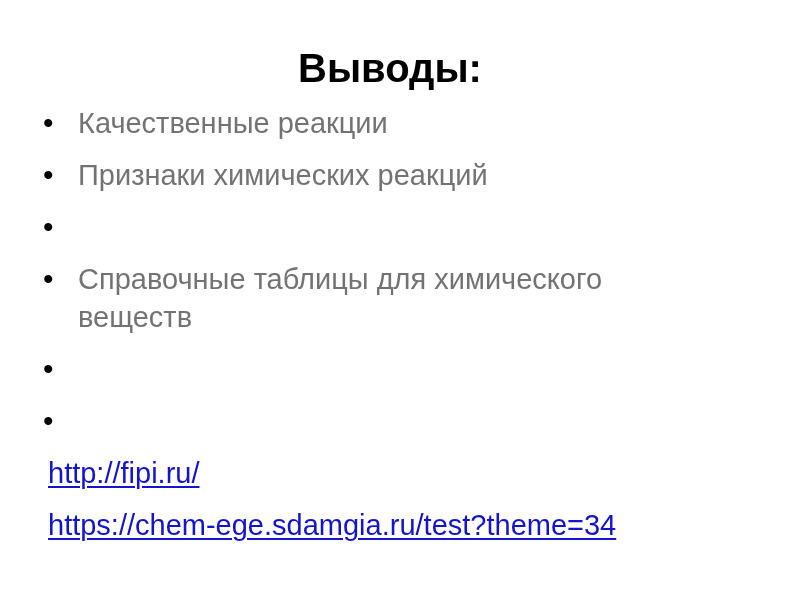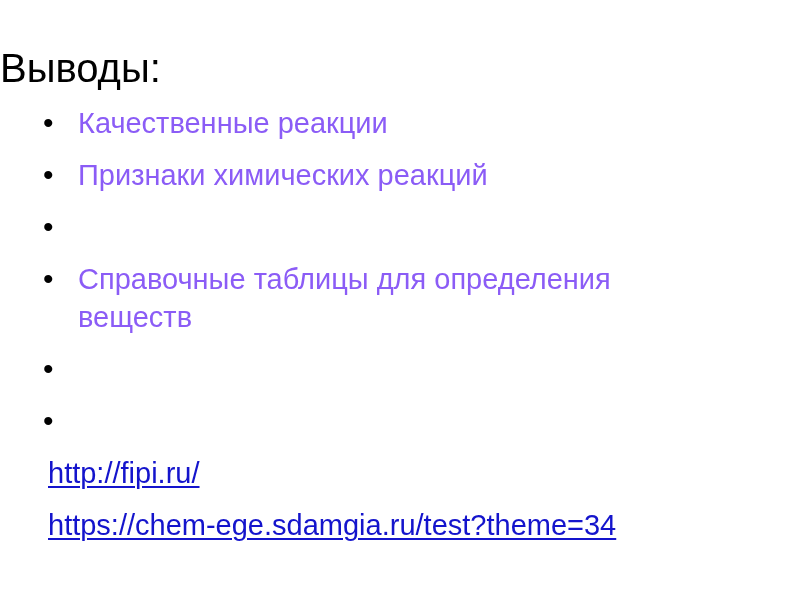--- a/index.html
+++ b/index.html
@@ -23,24 +23,24 @@
     background: #ffffff;
     box-sizing: border-box;
   }
 
   
   .slide-title {
     position: absolute;
     left: 0;
     top: 44px;
     width: 780px;
-    text-align: left;
+    text-align: center;
     font-size: 40px;
     line-height: 48px;
-    font-weight: 400;
+    font-weight: 700;
     color: #000000;
     letter-spacing: 0px;
     white-space: nowrap;
   }
 
   
   .body-list {
     position: absolute;
     left: 38px;
     top: 104px;
@@ -64,21 +64,21 @@
     padding-left: 5px;
     color: #000000;
     box-sizing: border-box;
     user-select: none;
   }
 
   .bullet-text {
     flex: 1 1 auto;
     font-size: 29px;
     line-height: 38px;
-    color: #8b5cf6;
+    color: #737373;
     max-width: 640px;
   }
 
   
   .bullet-text.link-text,
   .plain-link {
     color: #1414cc;
     text-decoration: underline;
     text-underline-offset: 3px;
     text-decoration-thickness: 2px;
@@ -121,21 +121,21 @@
       <span class="bullet-marker">•</span>
       <span class="bullet-text">Признаки химических реакций</span>
     </div>
 
     <div class="bullet-row">
       <span class="bullet-marker">•</span>
     </div>
 
     <div class="bullet-row">
       <span class="bullet-marker">•</span>
-      <span class="bullet-text">Справочные таблицы для определения веществ</span>
+      <span class="bullet-text">Справочные таблицы для химического веществ</span>
     </div>
 
     <div class="bullet-row">
       <span class="bullet-marker">•</span>
     </div>
 
     <div class="bullet-row">
       <span class="bullet-marker">•</span>
     </div>
 

